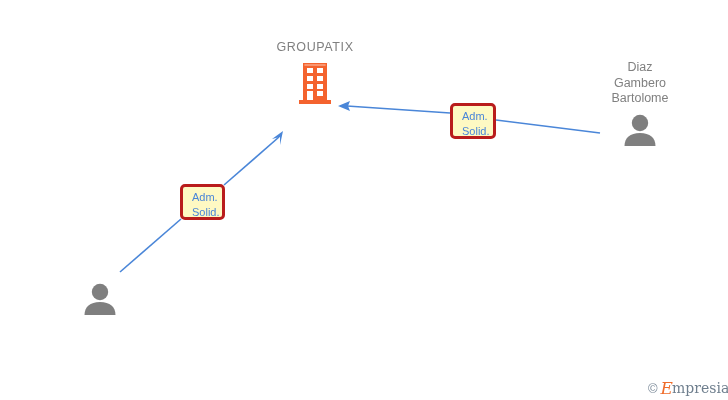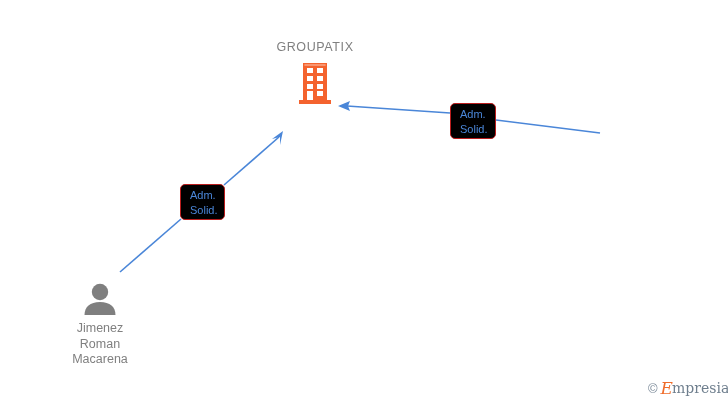--- a/index.html
+++ b/index.html
@@ -67,23 +67,23 @@
     height: 32px;
     margin: 0 auto;
   }
   .person-node.right .person-icon { margin-top: 7px; }
   .person-node.left  .person-name { margin-top: 6px; }
 
   
   .rel-label {
     position: absolute;
     box-sizing: border-box;
-    border: 1px solid #b91c1c;
+    border: 3px solid #b91c1c;
     border-radius: 5px;
-    background: #000000;
+    background: #fef9c3;
     color: #4a86d8;
     font-size: 11px;
     line-height: 15px;
     padding: 3px 0 3px 9px;
     text-align: left;
     white-space: pre-line;
   }
   .rel-label.r-right { left: 450px; top: 103px; width: 46px; height: 36px; }
   .rel-label.r-left  { left: 180px; top: 184px; width: 45px; height: 36px; }
 
@@ -152,31 +152,39 @@
         <rect x="18" y="21" width="6" height="5" fill="#ffffff"></rect>
 
         <rect x="8" y="28" width="6" height="9" fill="#ffffff"></rect>
         <rect x="18" y="28" width="6" height="5" fill="#ffffff"></rect>
 
         <rect x="0" y="37" width="32" height="4" fill="#f4632e"></rect>
       </svg>
     </div>
   </div>
 
+  <div class="person-node right">
+    <div class="person-name">Diaz
+Gambero
+Bartolome</div>
+    <div class="person-icon">
+      <svg viewBox="0 0 36 32" width="36" height="32" xmlns="http://www.w3.org/2000/svg">
+        <circle cx="18" cy="9" r="8.2" fill="#7f7f7f"></circle>
+        <path d="M18 19 C8 19 2.5 24 2.5 32 L33.5 32 C33.5 24 28 19 18 19 Z" fill="#7f7f7f"></path>
+      </svg>
+    </div>
+  </div>
 
   <div class="person-node left">
     <div class="person-icon">
       <svg viewBox="0 0 36 32" width="36" height="32" xmlns="http://www.w3.org/2000/svg">
         <circle cx="18" cy="9" r="8.2" fill="#7f7f7f"></circle>
         <path d="M18 19 C8 19 2.5 24 2.5 32 L33.5 32 C33.5 24 28 19 18 19 Z" fill="#7f7f7f"></path>
       </svg>
     </div>
-    <div class="person-name">Jimenez
-Roman
-Macarena</div>
   </div>
 
   <div class="rel-label r-right">Adm.
 Solid.</div>
 
   <div class="rel-label r-left">Adm.
 Solid.</div>
 
   <div class="watermark">
     <span class="wm-c">©</span>

